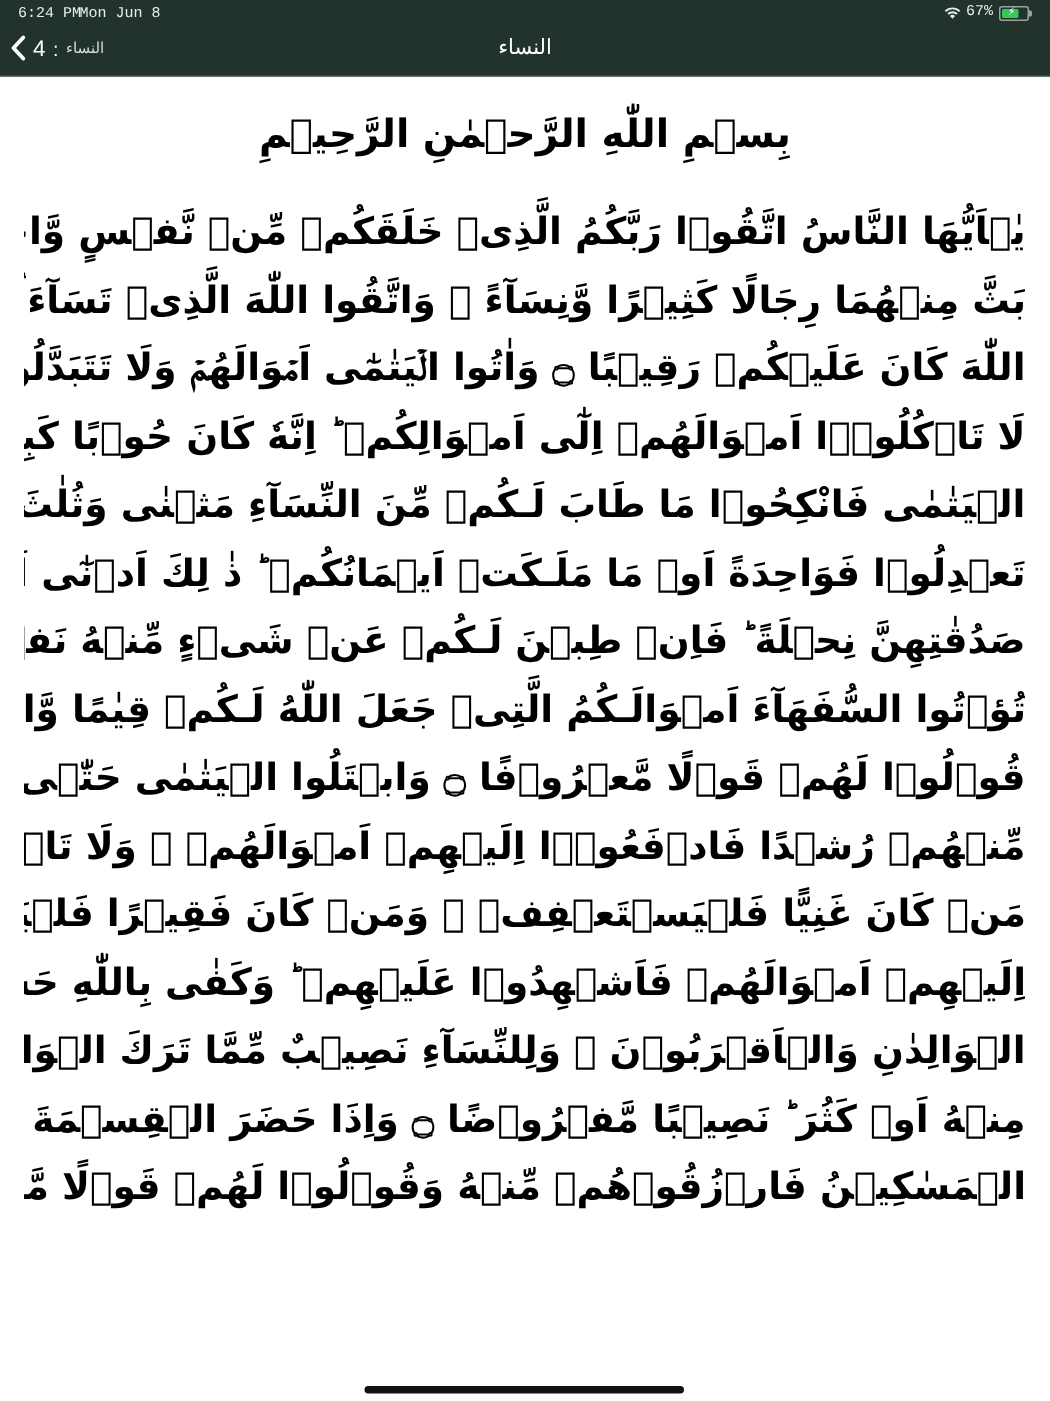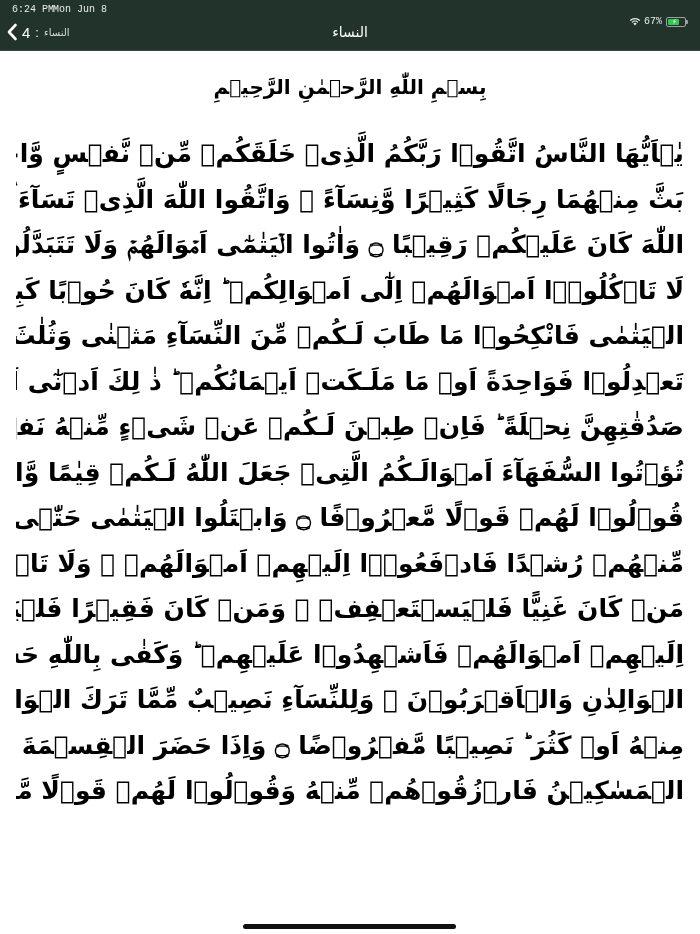--- a/index.html
+++ b/index.html
@@ -12,21 +12,21 @@
     position: absolute; left: 0; top: 0; width: 700px; height: 50px;
     background: #22332c;
     border-bottom: 1px solid #3b4a44;
   }
   .status {
     position: absolute; left: 0; top: 0; width: 700px; height: 18px;
     color: #e8ece9; font-family: Liberation Mono, monospace; font-size: 10px;
   }
   .status .time { position: absolute; left: 12px; top: 4px; }
   .status .date { position: absolute; left: 53px; top: 4px; text-align: right; }
-  .status .right { position: absolute; right: 14px; top: 16px; display: flex; align-items: center; gap: 3px; }
+  .status .right { position: absolute; right: 14px; top: 3px; display: flex; align-items: center; gap: 3px; }
   .wifi { width: 12px; height: 9px; display: inline-block; }
   .battery {
     width: 18px; height: 8px; border: 1px solid #9aa39e; border-radius: 2px;
     position: relative; display: inline-block; margin-left: 1px;
   }
   .battery .fill { position: absolute; left: 1px; top: 1px; bottom: 1px; width: 11px; background: #35c759; border-radius: 1px; }
   .battery .bolt { position: absolute; left: 5px; top: -2px; font-size: 8px; color: #fff; line-height: 12px; }
   .battery::after { content: ""; position: absolute; right: -3px; top: 2px; width: 2px; height: 4px; background: #9aa39e; border-radius: 0 1px 1px 0; }
   .navbar { position: absolute; left: 0; top: 18px; width: 700px; height: 32px; }
   .back {
@@ -39,21 +39,21 @@
   .back .surah { font-family: "DejaVu Sans", sans-serif; font-size: 10px; color: #d9dfdb; }
   .nav-title {
     position: absolute; left: 0; right: 0; top: 6px; text-align: center;
     color: #ffffff; font-family: "DejaVu Sans", sans-serif; font-size: 14px;
   }
   .content {
     position: absolute; left: 0; top: 51px; width: 700px; height: 883px; overflow: hidden;
   }
   .bismillah {
     position: absolute; left: 0; right: 0; top: 24px; text-align: center;
-    font-family: "DejaVu Sans", sans-serif; font-size: 20px; font-weight: bold; color: #000;
+    font-family: "DejaVu Sans", sans-serif; font-size: 26px; font-weight: bold; color: #000;
     direction: rtl;
   }
   .verses {
     position: absolute; left: 16px; right: 16px; top: 80px;
     direction: rtl; text-align: justify; text-align-last: justify;
     font-family: "DejaVu Sans", sans-serif; font-size: 25px; font-weight: bold;
     color: #000; line-height: 0;
   }
   .line {
     display: block; height: 45.5px; line-height: 45.5px;

